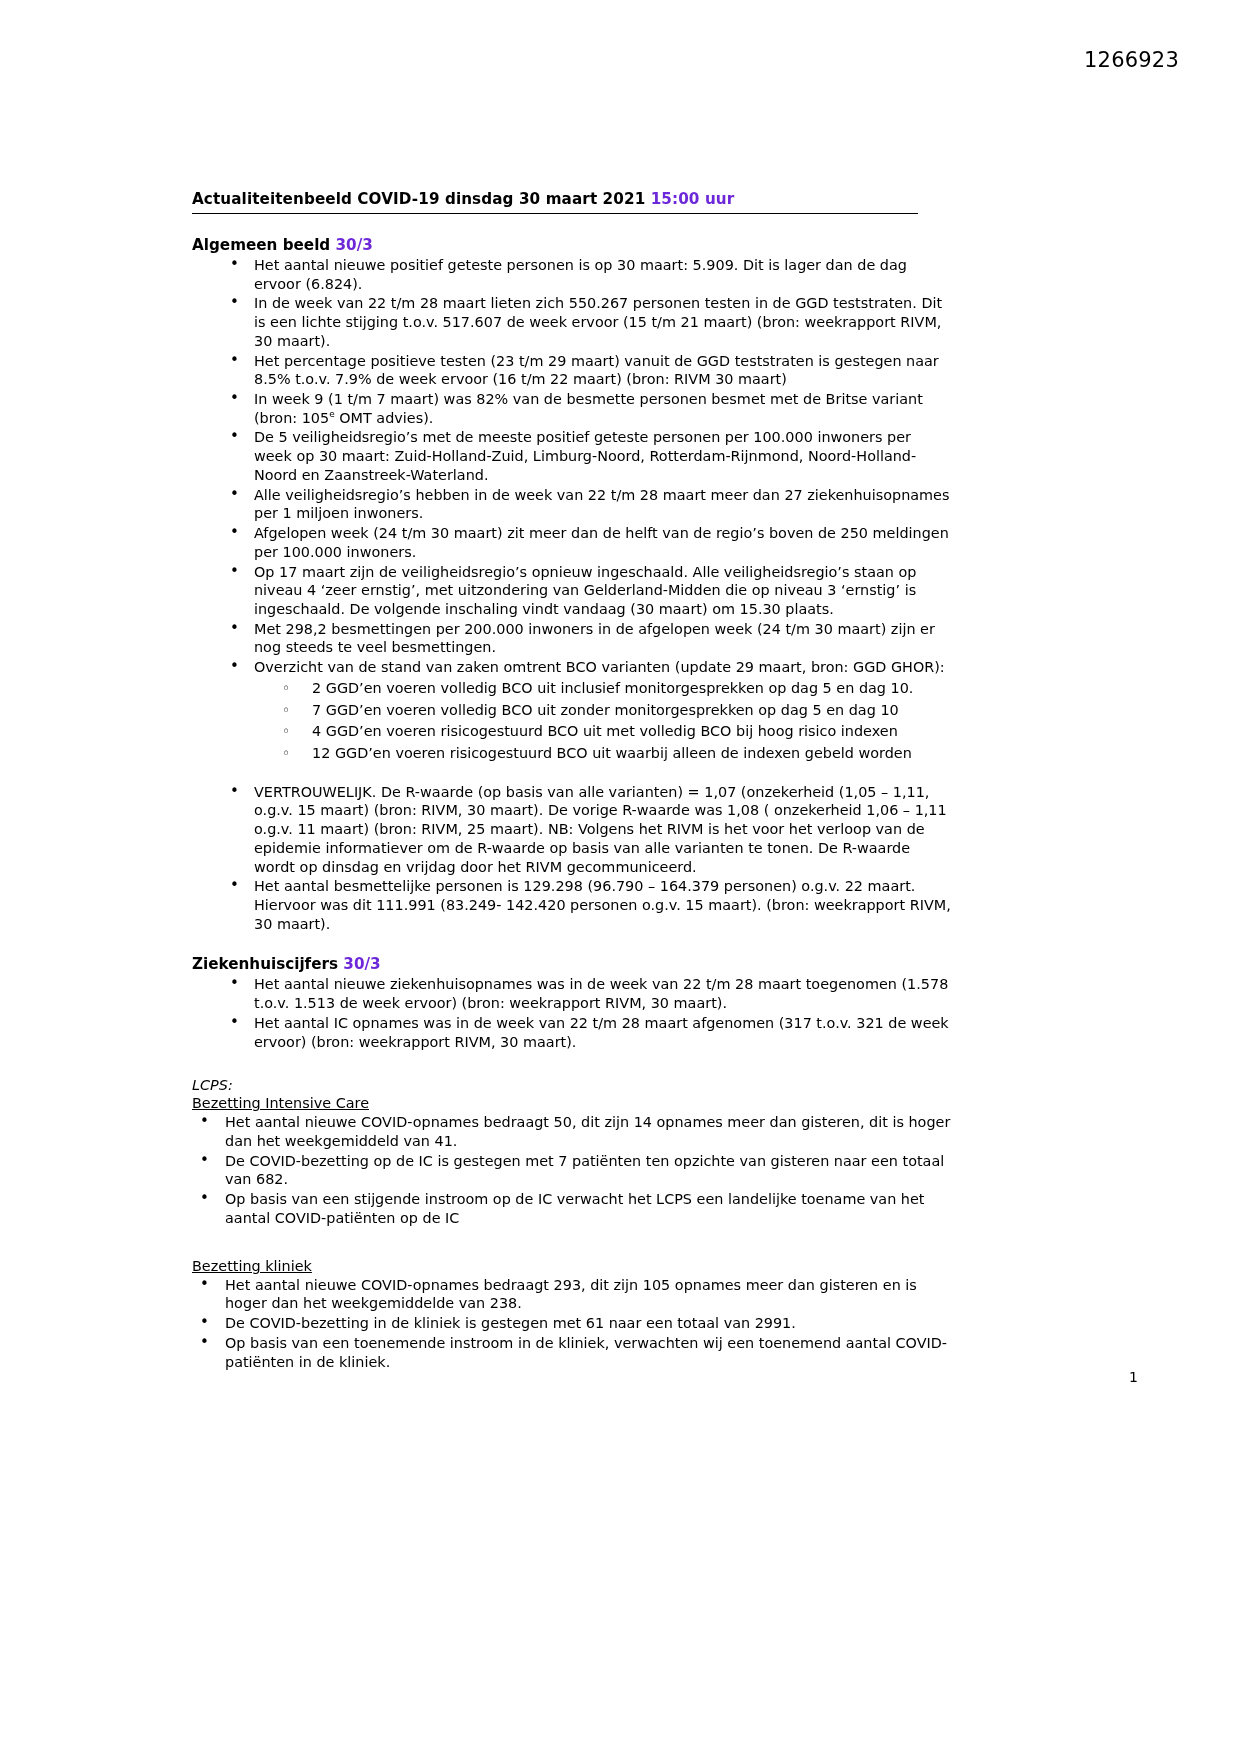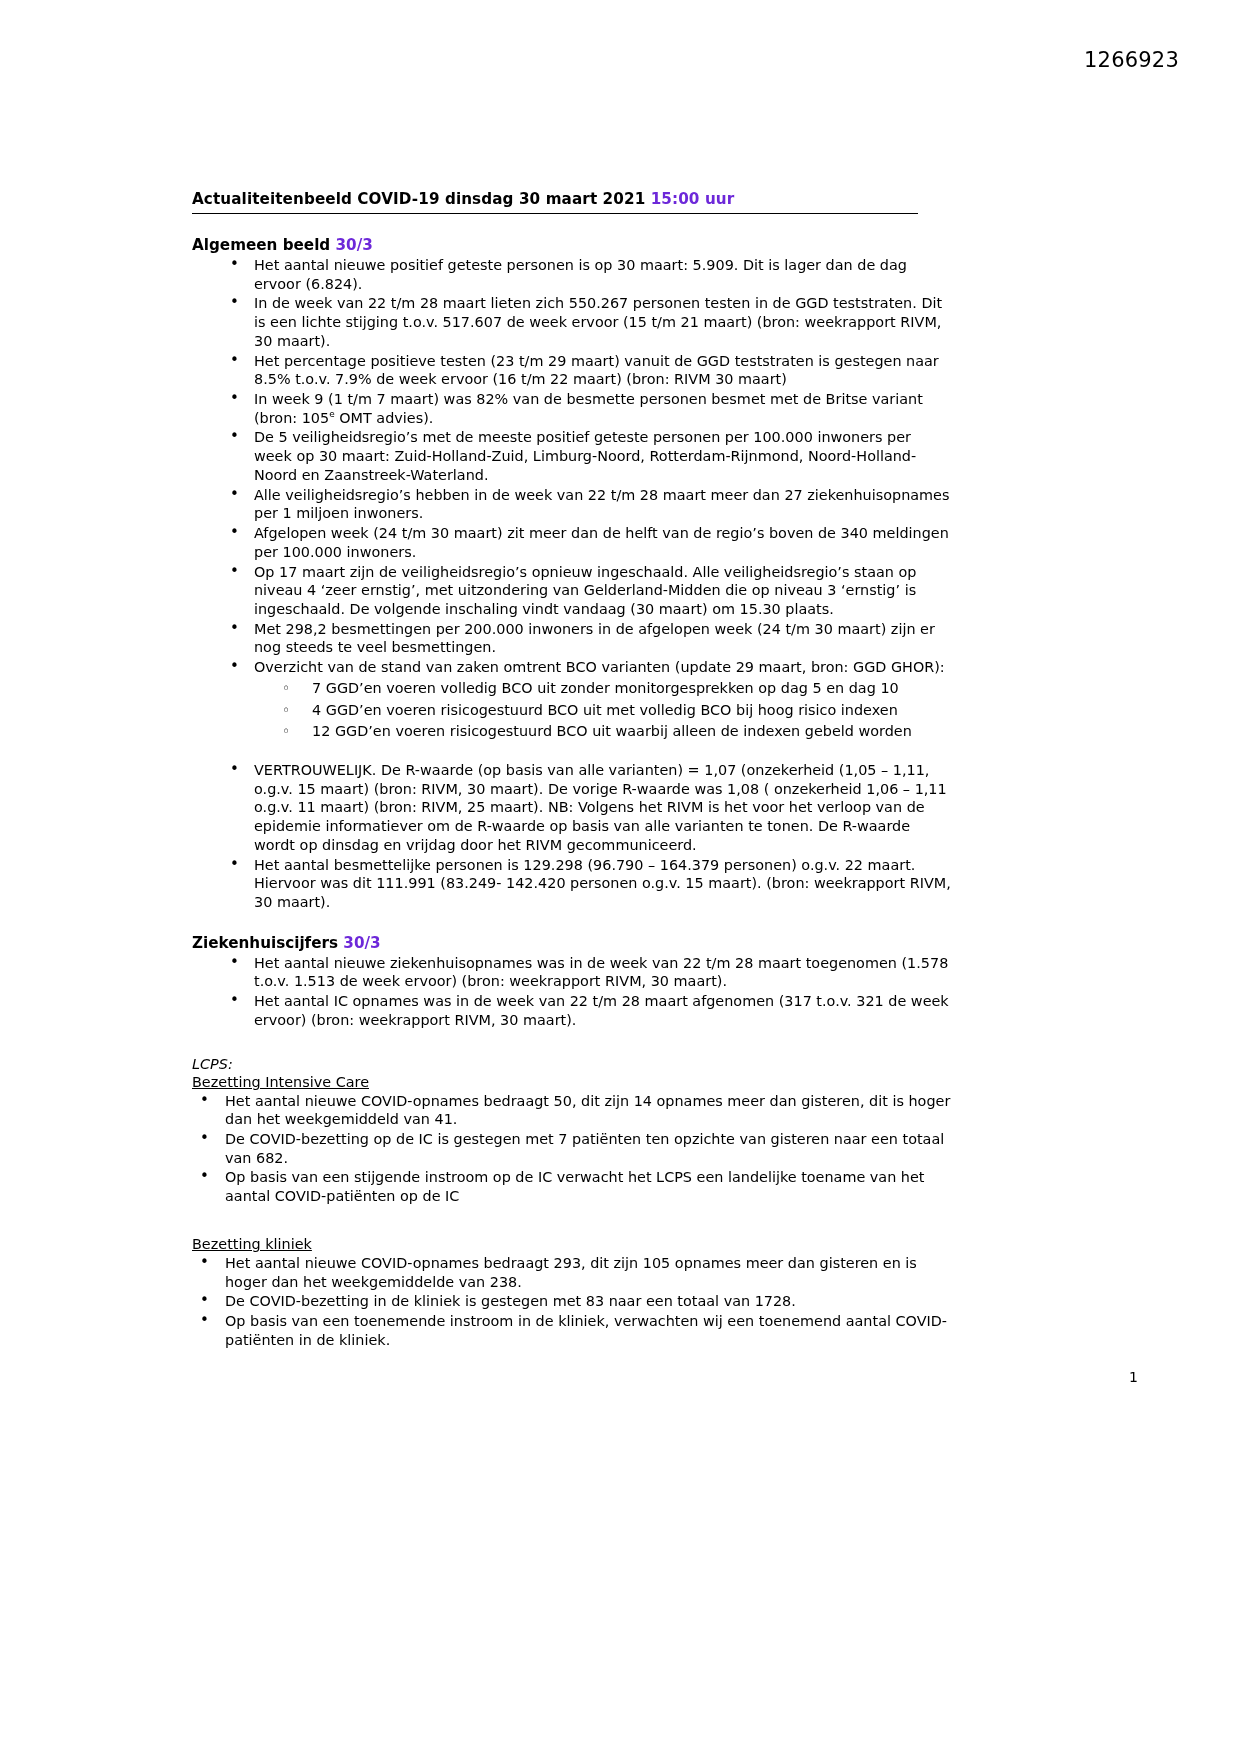--- a/index.html
+++ b/index.html
@@ -145,24 +145,25 @@
     <div class="section-head">
       <span>Algemeen beeld </span><span class="red">30/3</span>
     </div>
     <ul class="lvl1" id="algemeen-list">
         <li><span><span>Het </span><b>aantal nieuwe positief</b><span> geteste personen is op 30 maart: </span><b>5.909.</b><span> Dit is lager dan de dag ervoor </span><b>(6.824)</b><span>.</span></span></li>
         <li><span><span>In de week van 22 t/m 28 maart lieten zich 550.267 personen testen in de GGD teststraten. Dit is een lichte stijging t.o.v. 517.607 de week ervoor (15 t/m 21 maart) (bron: weekrapport RIVM, 30 maart).</span></span></li>
         <li><span><span>Het </span><b>percentage positieve testen</b><span> (23 t/m 29 maart) vanuit de GGD teststraten is gestegen naar 8.5% t.o.v. 7.9% de week ervoor (16 t/m 22 maart) (bron: RIVM 30 maart)</span></span></li>
         <li><span><span>In week 9 (1 t/m 7 maart) was 82% van de besmette personen besmet met de Britse variant (bron: 105</span><sup>e</sup><span> OMT advies).</span></span></li>
         <li><span><span>De 5 veiligheidsregio’s met de meeste positief geteste personen per 100.000 inwoners per week op 30 maart: Zuid-Holland-Zuid, Limburg-Noord, Rotterdam-Rijnmond, Noord-Holland-Noord en Zaanstreek-Waterland.</span></span></li>
         <li><span><span>Alle veiligheidsregio’s hebben in de week van 22 t/m 28 maart meer dan 27 ziekenhuisopnames per 1 miljoen inwoners.</span></span></li>
-        <li><span><span>Afgelopen week (24 t/m 30 maart) zit meer dan de helft van de regio’s boven de 340 meldingen per 100.000 inwoners.</span></span></li>
+        <li><span><span>Afgelopen week (24 t/m 30 maart) zit meer dan de helft van de regio’s boven de 250 meldingen per 100.000 inwoners.</span></span></li>
         <li><span><span>Op 17 maart zijn de veiligheidsregio’s opnieuw ingeschaald. Alle veiligheidsregio’s staan op niveau 4 ‘zeer ernstig’, met uitzondering van Gelderland-Midden die op niveau 3 ‘ernstig’ is ingeschaald. De volgende inschaling vindt vandaag (30 maart) om 15.30 plaats.</span></span></li>
         <li><span><span>Met </span><b>298,2 besmettingen per 200.000 inwoners</b><span> in de afgelopen week </span><b>(24 t/m 30 maart</b><span>) zijn er nog steeds te veel besmettingen.</span></span></li>
         <li><span><span>Overzicht van de stand van zaken omtrent BCO varianten (update 29 maart, bron: GGD GHOR):</span></span><ul class="lvl2">
+            <li>2 GGD’en voeren volledig BCO uit inclusief monitorgesprekken op dag 5 en dag 10.</li>
             <li>7 GGD’en voeren volledig BCO uit zonder monitorgesprekken op dag 5 en dag 10</li>
             <li>4 GGD’en voeren risicogestuurd BCO uit met volledig BCO bij hoog risico indexen</li>
             <li>12 GGD’en voeren risicogestuurd BCO uit waarbij alleen de indexen gebeld worden</li>
           </ul></li>
         <li style="margin-top: 20px;"><span><span>VERTROUWELIJK. De R-waarde (op basis van alle varianten) = 1,07 (onzekerheid (1,05 – 1,11, o.g.v. 15 maart) (bron: RIVM, 30 maart). De vorige R-waarde was </span><b>1,08</b><span> ( onzekerheid 1,06 – 1,11 o.g.v. 11 maart) (bron: RIVM, 25 maart). </span><b>NB</b><span>: Volgens het RIVM is het voor het verloop van de epidemie informatiever om de R-waarde op basis van alle varianten te tonen. De R-waarde wordt op dinsdag en vrijdag door het RIVM gecommuniceerd.</span></span></li>
         <li><span><span>Het aantal besmettelijke personen is 129.298 (96.790 – 164.379 personen) o.g.v. 22 maart. Hiervoor was dit 111.991 (83.249- 142.420 personen o.g.v. 15 maart).  (bron: weekrapport RIVM, 30 maart).</span></span></li>
       </ul>
 
     <div class="section-head">
       <span>Ziekenhuiscijfers </span><span class="red">30/3</span>
@@ -180,21 +181,21 @@
           <li><span><span>Het aantal nieuwe COVID-opnames bedraagt 50, dit zijn 14 opnames meer dan gisteren, dit is hoger dan het weekgemiddeld van 41.</span></span></li>
           <li><span><span>De COVID-bezetting op de IC is gestegen met 7 patiënten ten opzichte van gisteren naar een totaal van 682.</span></span></li>
           <li><span><span>Op basis van een stijgende instroom op de IC verwacht het LCPS een landelijke toename van het aantal COVID-patiënten op de IC</span></span></li>
         </ul>
     </div>
 
     <div class="gap-block">
       <div class="sub-head">Bezetting kliniek</div>
       <ul class="flat" id="kliniek-list">
           <li><span><span>Het aantal nieuwe COVID-opnames bedraagt 293, dit zijn 105 opnames meer dan gisteren en is hoger dan het weekgemiddelde van 238.</span></span></li>
-          <li><span><span>De COVID-bezetting in de kliniek is gestegen met 83 naar een totaal van 1728.</span></span></li>
+          <li><span><span>De COVID-bezetting in de kliniek is gestegen met 61 naar een totaal van 2991.</span></span></li>
           <li><span><span>Op basis van een toenemende instroom in de kliniek, verwachten wij een toenemend aantal COVID-patiënten in de kliniek.</span></span></li>
         </ul>
     </div>
 
   </div>
 
   <div class="page-number">1</div>
 
 </div>
 

